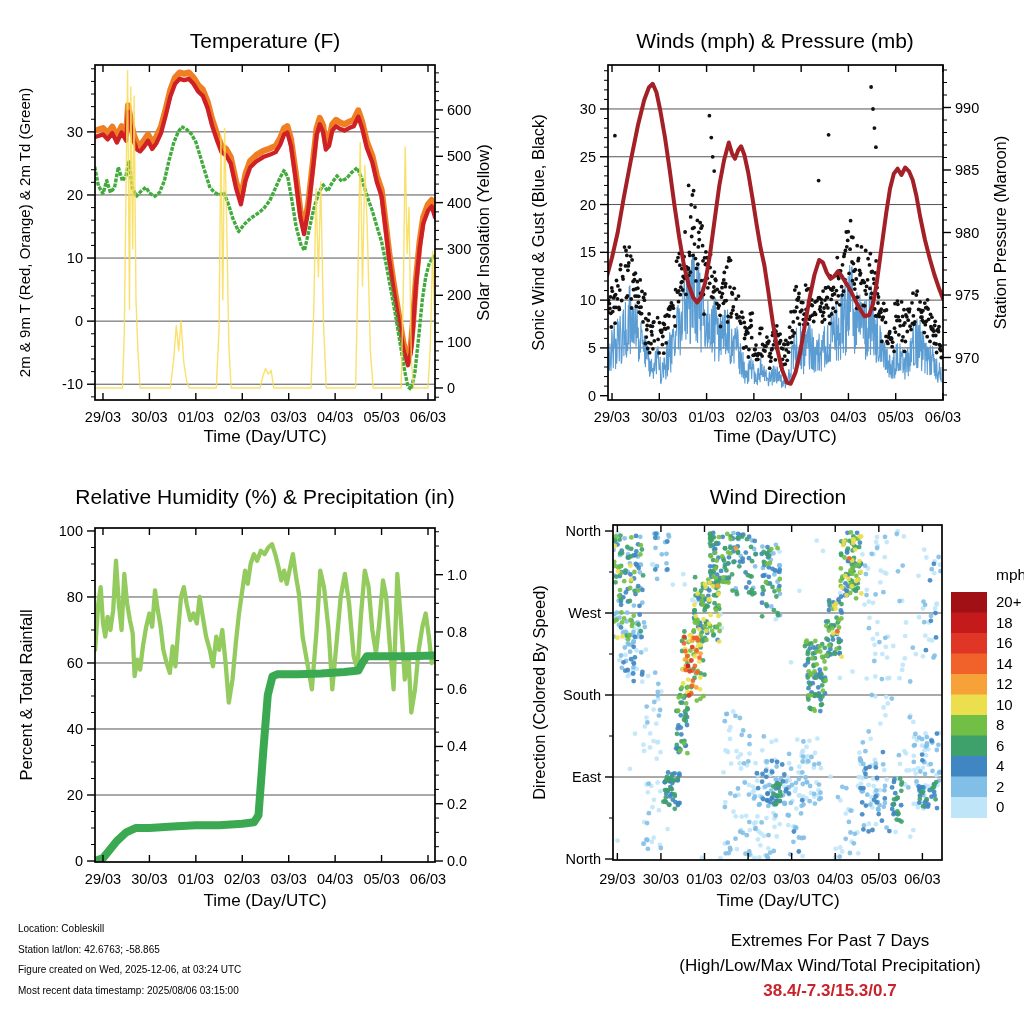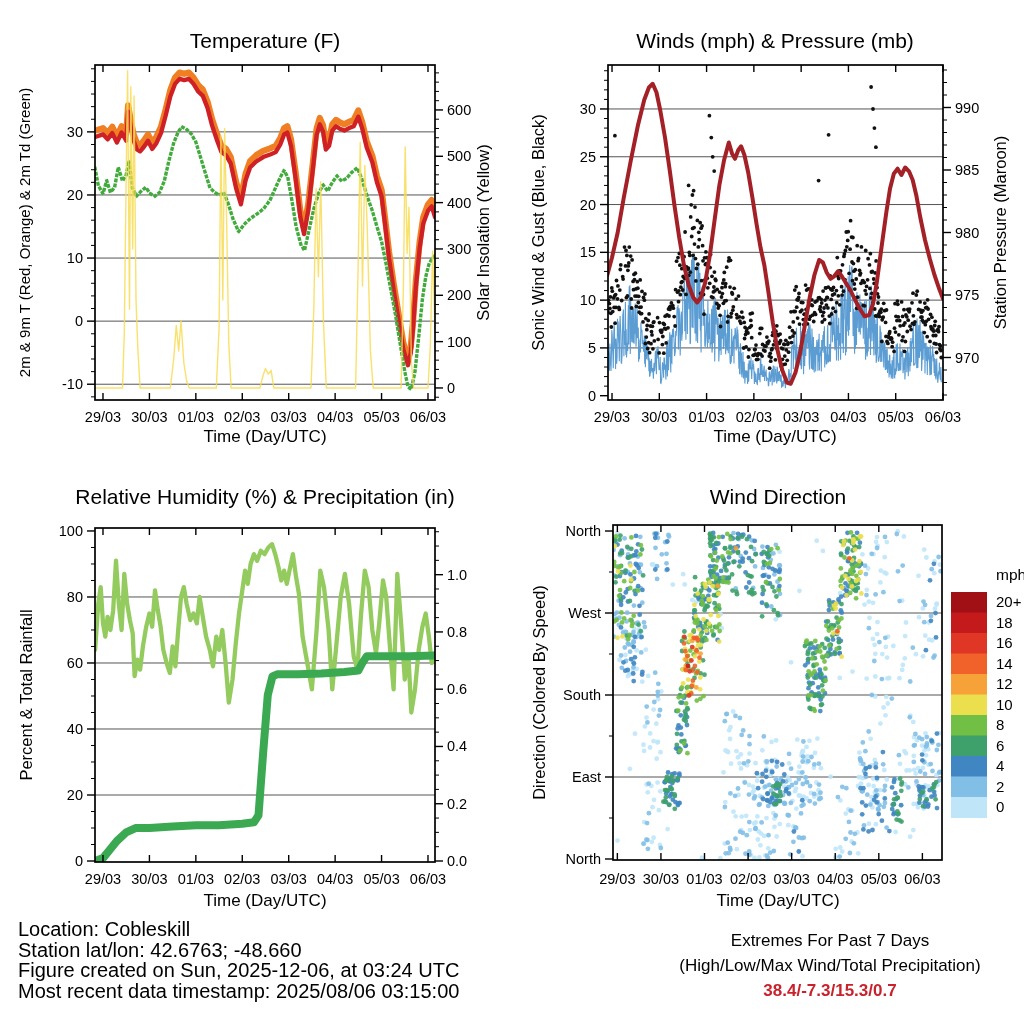--- a/index.html
+++ b/index.html
@@ -1,20 +1,20 @@
 <!DOCTYPE html>
 <html><head>
 <meta charset="utf-8">
 <style>
   html,body{margin:0;padding:0;background:#fff;}
   .page{position:relative;width:1024px;height:1024px;background:#fff;overflow:hidden;
         font-family:"Liberation Sans",sans-serif;color:#000;}
   .panel{position:absolute;}
   svg text{font-family:"Liberation Sans",sans-serif;fill:#000;}
-  .station-info{position:absolute;left:18px;top:919px;font-size:20px;line-height:20.6px;}
+  .station-info{position:absolute;left:18px;top:919px;font-size:10px;line-height:20.6px;}
   .extremes{position:absolute;left:610px;top:928px;width:440px;text-align:center;
             font-size:17px;line-height:25px;}
   .extremes .vals{font-weight:bold;}
 </style>
 </head>
 <body>
 
 <div class="page">
   <svg id="chart-temperature" class="panel" width="512" height="470" viewBox="0 0 512 470" style="left: 0px; top: 0px;">
       <defs>
@@ -2614,22 +2614,22 @@
         <line x1="101" y1="184.00734294261628" x2="97" y2="184.00734294261628" stroke="#000" stroke-width="1"></line>
         <line x1="101" y1="102.01115039434322" x2="97" y2="102.01115039434322" stroke="#000" stroke-width="1"></line>
       </g>
       <text x="266" y="34" font-size="21" text-anchor="middle">Wind Direction</text>
       <text x="266" y="436" font-size="17" text-anchor="middle">Time (Day/UTC)</text>
       <text x="33" y="222.5" font-size="16.5" text-anchor="middle" transform="rotate(-90 33 222.5)">Direction (Colored By Speed)</text>
     </svg>
 
   <div class="station-info">
     <div>Location: Cobleskill</div>
-    <div>Station lat/lon: 42.6763; -48.660</div>
-    <div>Figure created on Sun, 2025-12-06, at 03:24 UTC</div>
+    <div>Station lat/lon: 42.6763; -58.865</div>
+    <div>Figure created on Wed, 2025-12-06, at 03:24 UTC</div>
     <div>Most recent data timestamp: 2025/08/06 03:15:00</div>
   </div>
 
   <div class="extremes">
     <div>Extremes For Past 7 Days</div>
     <div>(High/Low/Max Wind/Total Precipitation)</div>
     <div class="vals" style="color: rgb(200, 35, 44);">38.4/-7.3/15.3/0.7</div>
   </div>
 </div>
 

